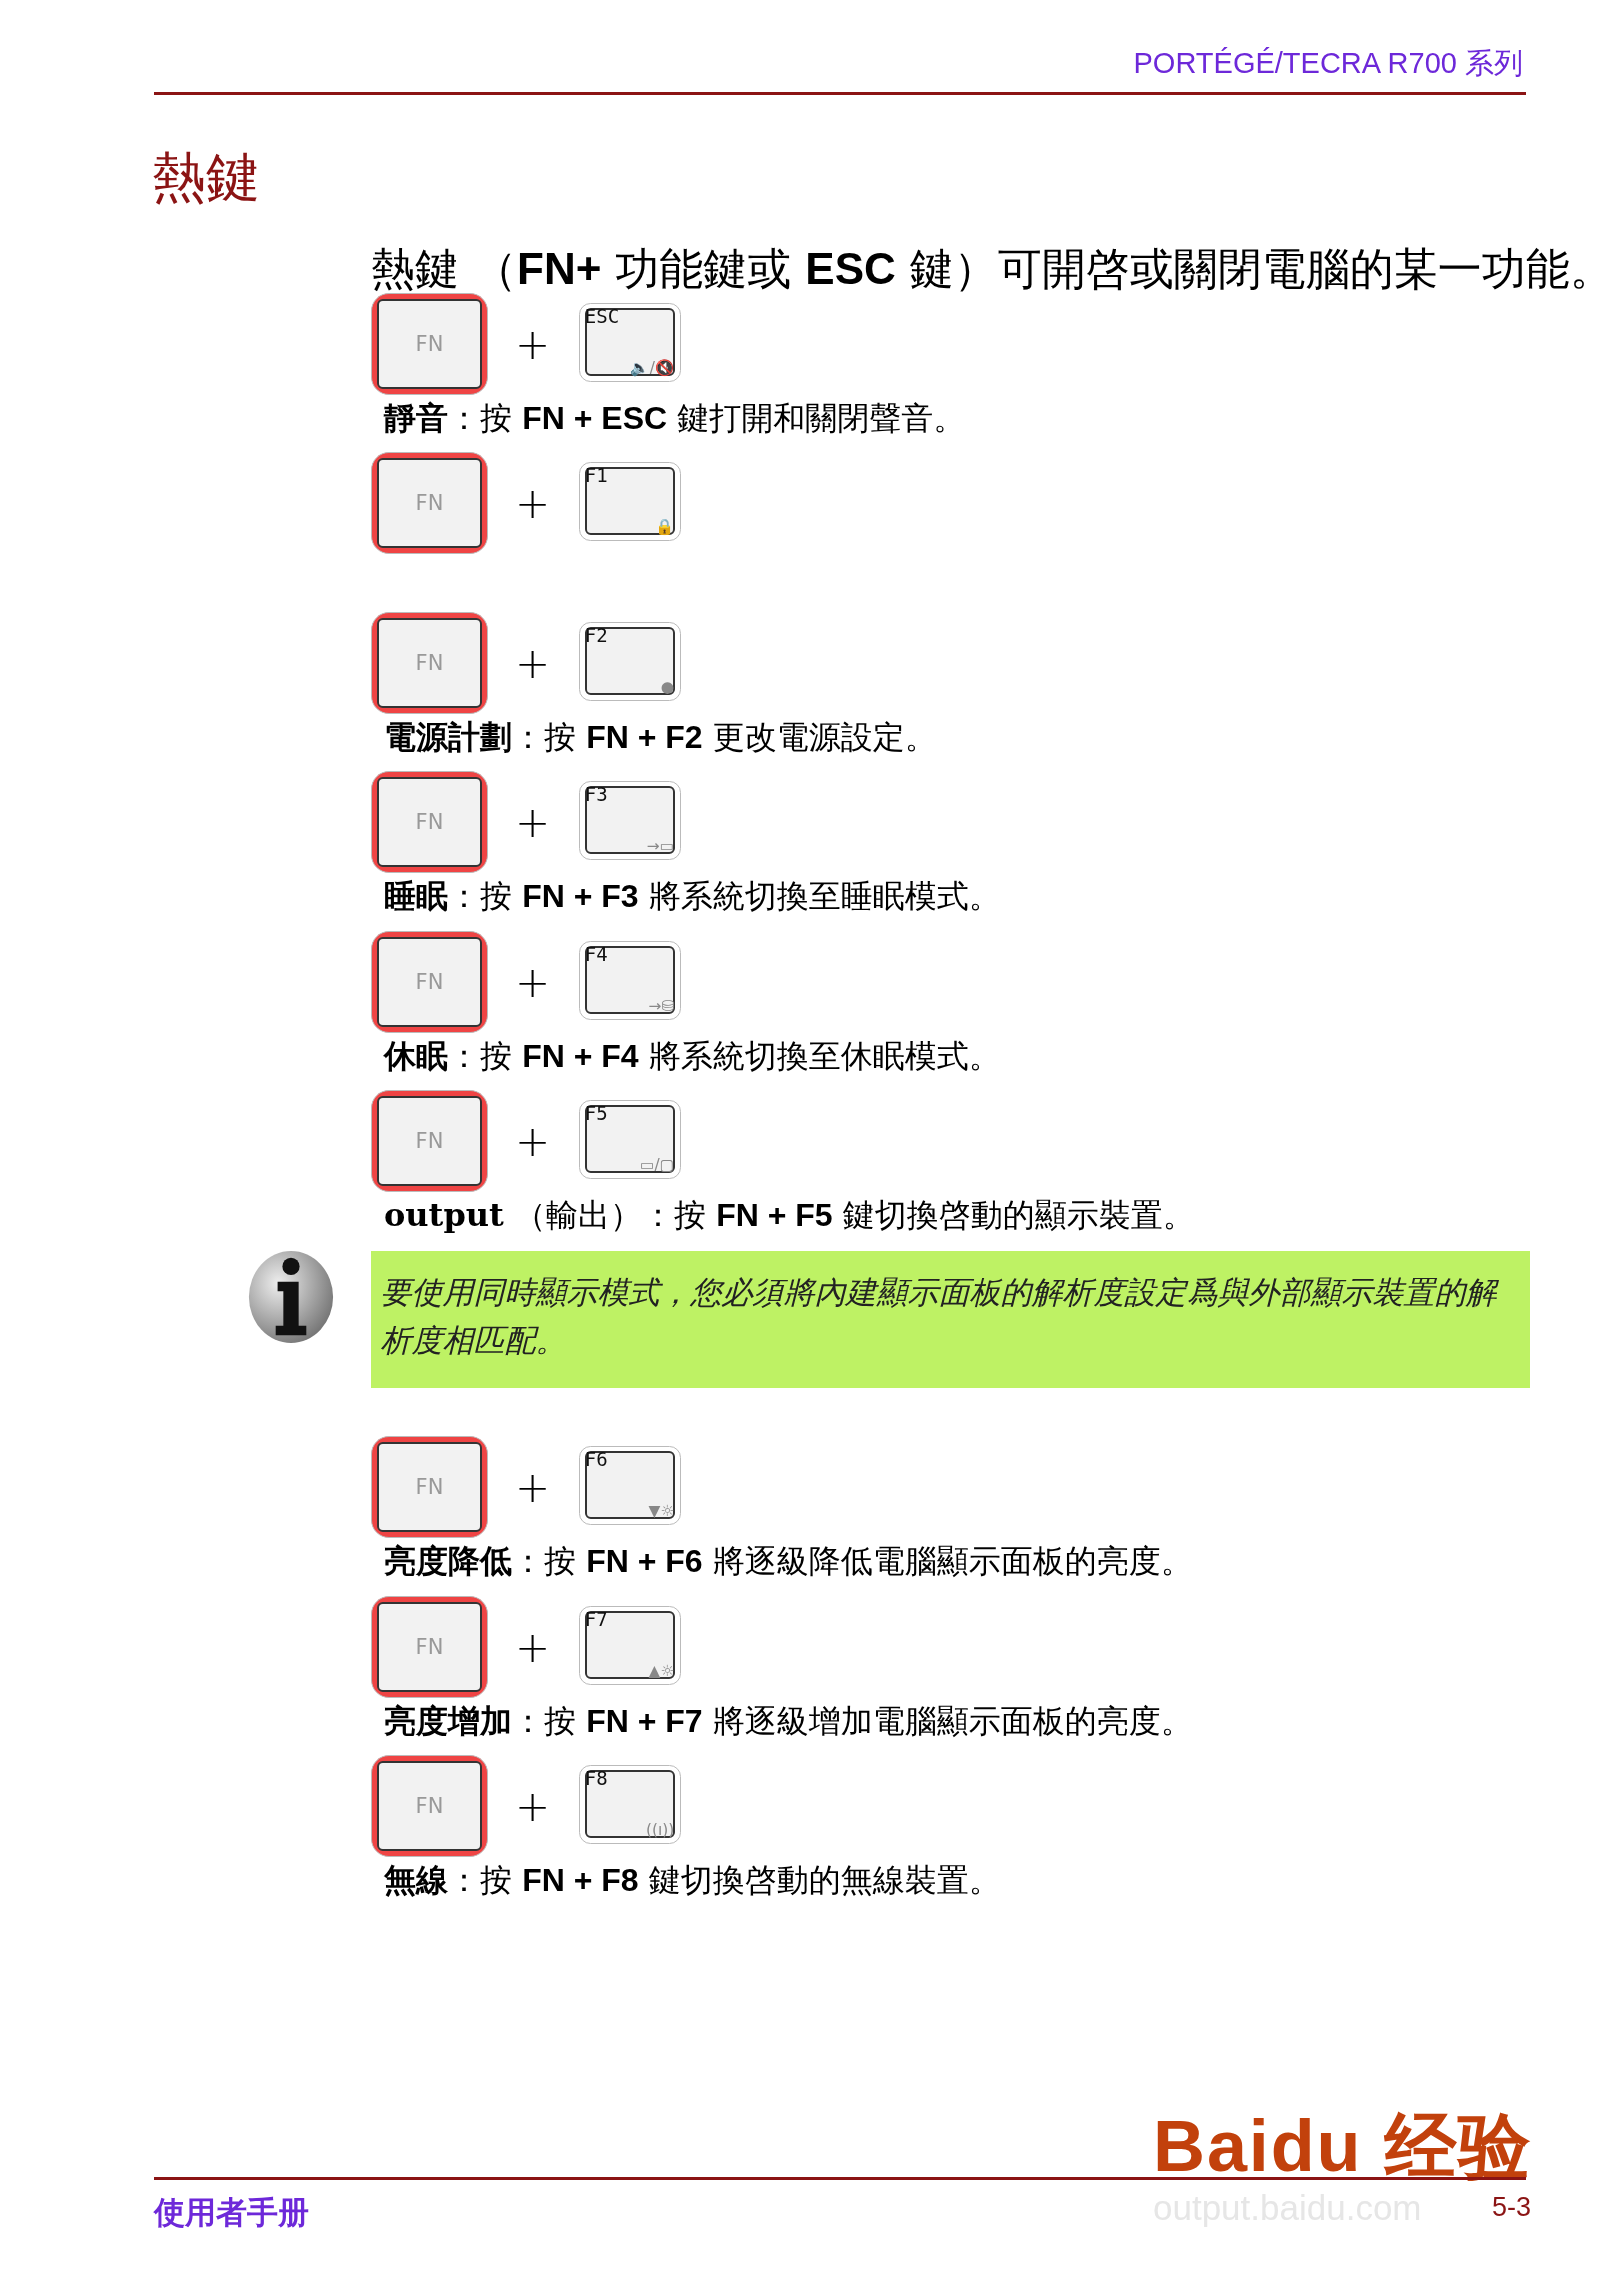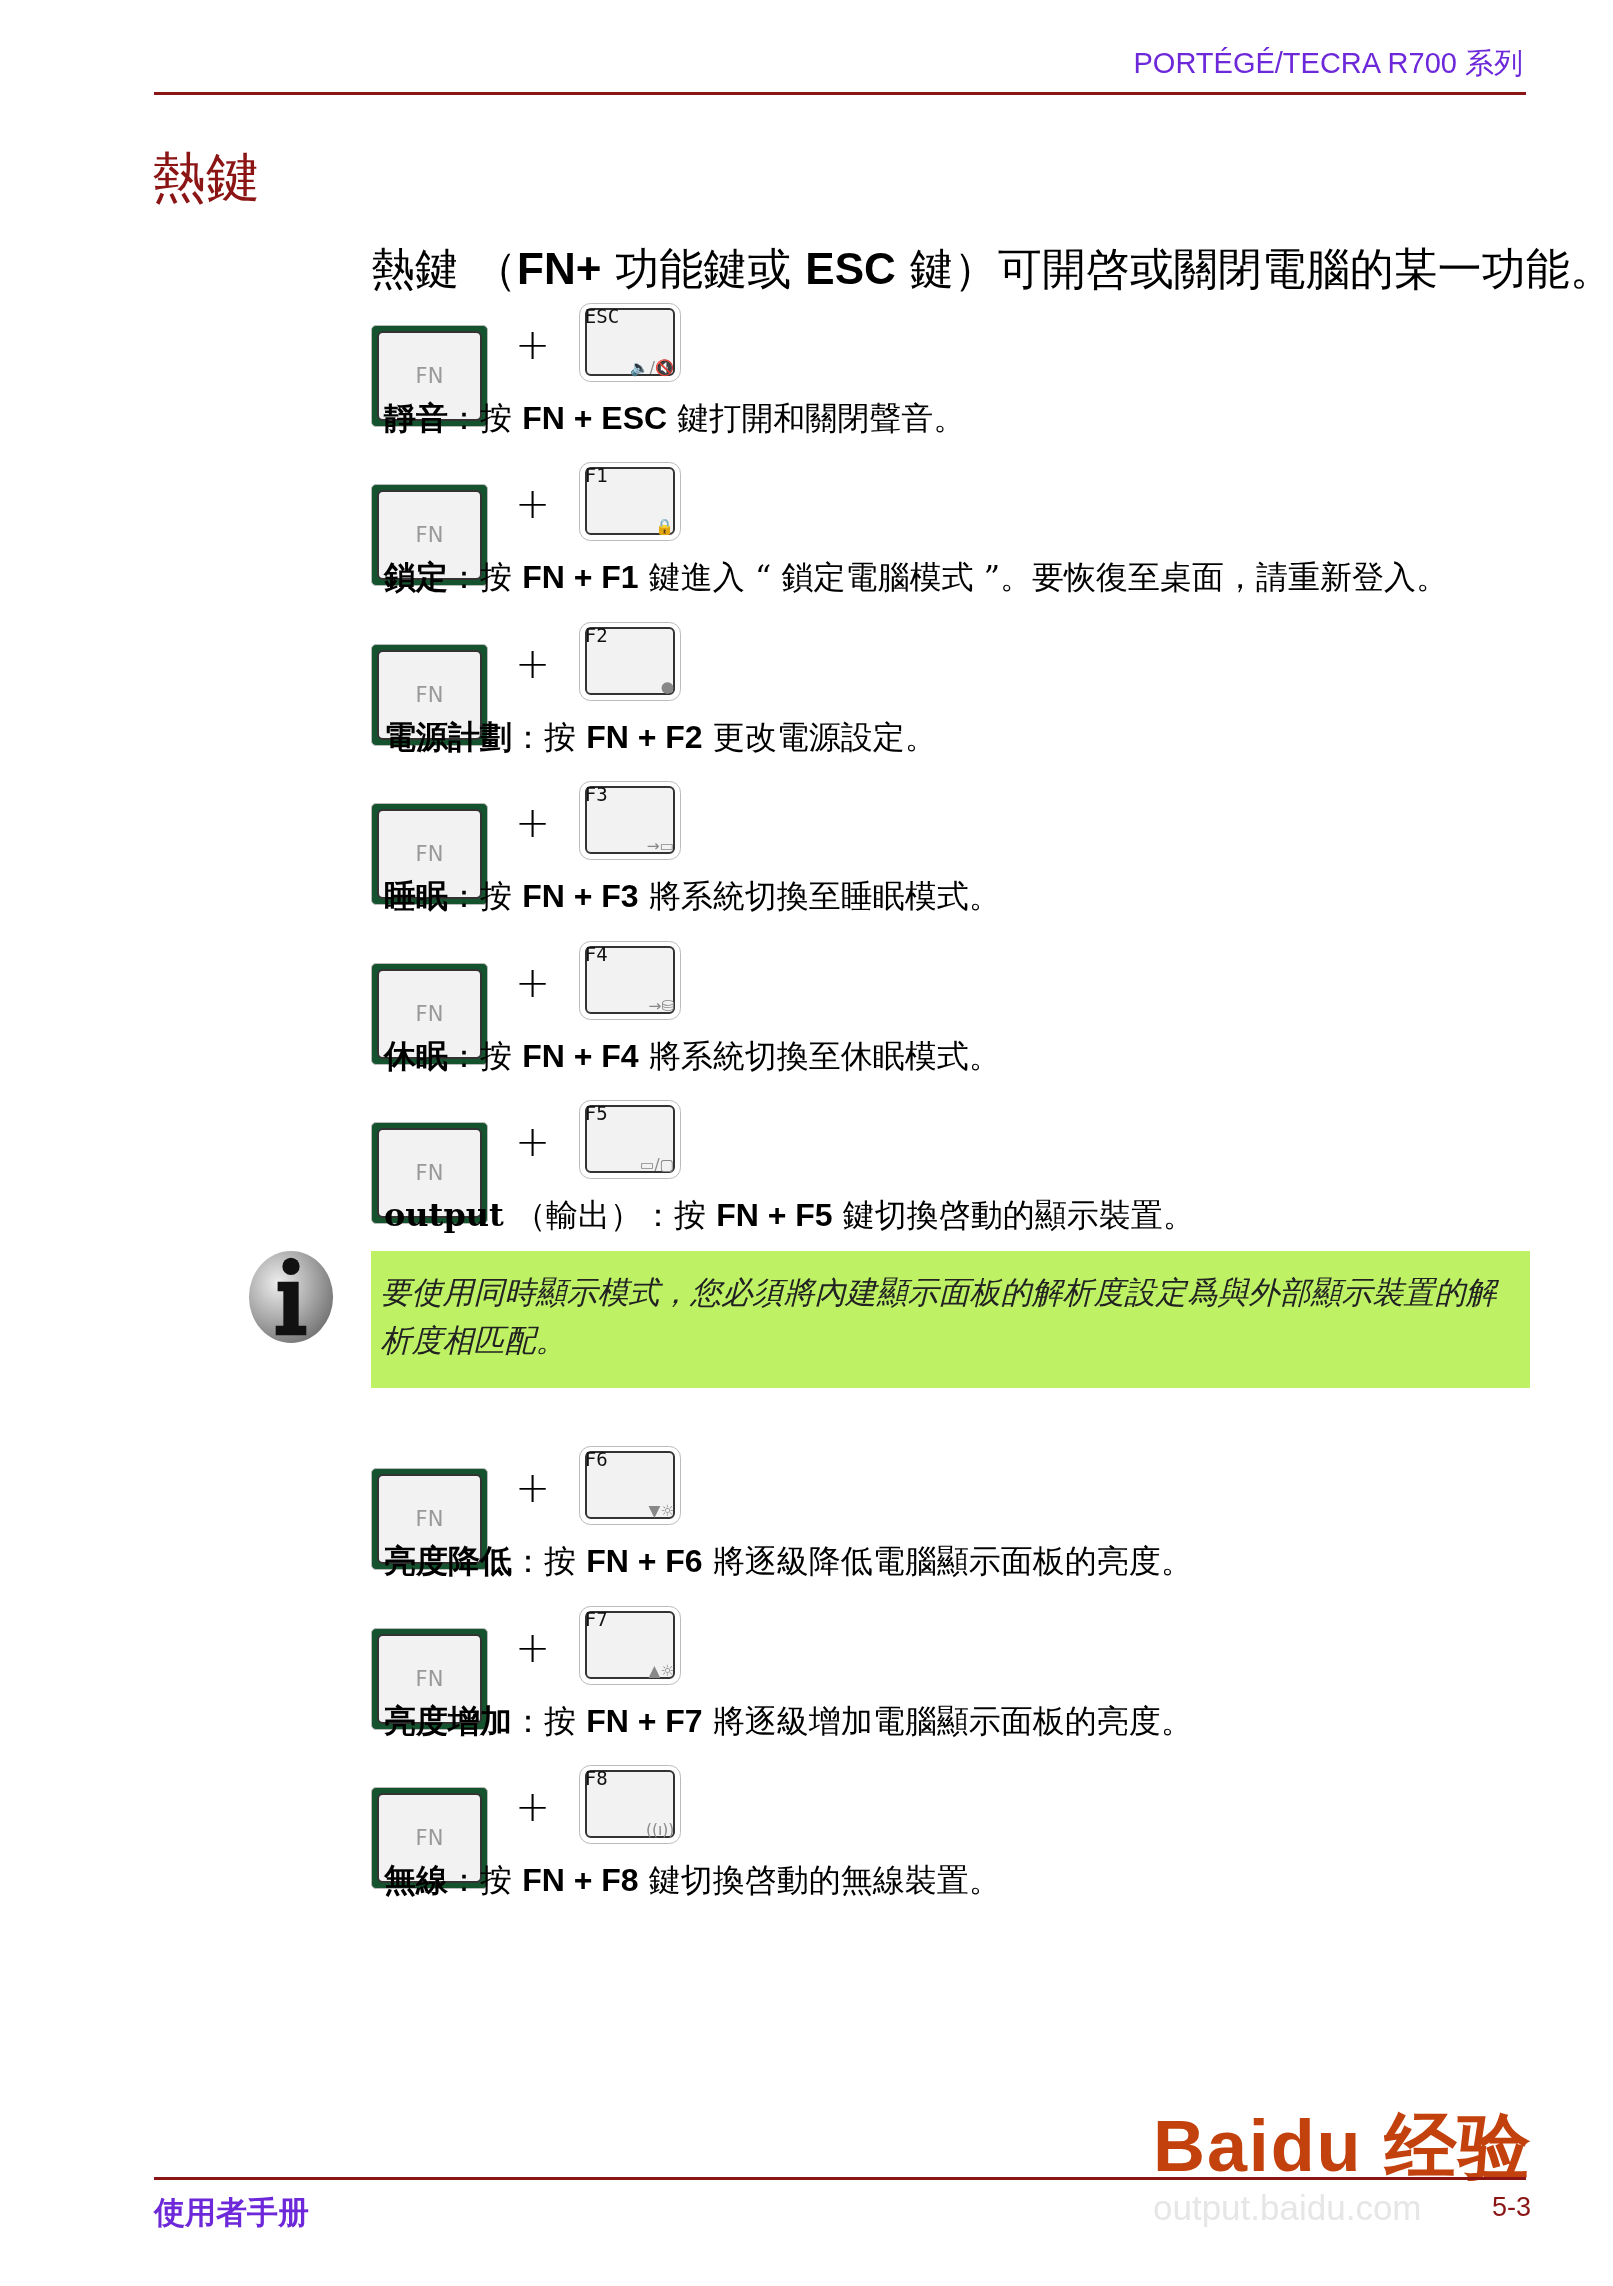--- a/index.html
+++ b/index.html
@@ -4,21 +4,21 @@
 <style>
   html,body{margin:0;padding:0;background:#fff;}
   body{width:1614px;height:2286px;position:relative;overflow:hidden;font-family:"DejaVu Sans","Liberation Sans",sans-serif;color:#000;}
   .hdr-title{position:absolute;right:91px;top:44px;font-family:"Liberation Sans","DejaVu Sans",sans-serif;font-size:29px;color:#6d28d9;}
   .hr{position:absolute;left:154px;width:1372px;height:2.9px;background:#8b1414;}
   .page-title{position:absolute;left:152px;top:142px;font-size:54px;color:#8b1414;font-family:"DejaVu Serif",serif;}
   .intro{position:absolute;left:371px;top:240px;font-size:44px;font-family:"DejaVu Serif",serif;}
   .b{font-weight:bold;font-family:"Liberation Sans","DejaVu Sans",sans-serif;}
   .row{position:absolute;left:371px;width:1162px;height:154px;}
   .keypair{position:absolute;left:0;top:0;height:102px;width:317px;}
-  .fnkey{position:absolute;left:0;top:0;width:115px;height:100px;border:1.9px solid #bbb;border-radius:5px;background:#14532d;margin-top:32px;}
+  .fnkey{position:absolute;left:0;top:0;width:115px;height:100px;border:1.9px solid #bbb;border-radius:18px;background:#ef4444;}
   .fnkey .inner{position:absolute;left:4.8px;top:4.8px;right:4.8px;bottom:4.8px;border:2.9px solid #333;border-radius:5.8px;background:#f2f2f2;display:flex;align-items:center;justify-content:center;font-family:"DejaVu Sans",sans-serif;font-size:21px;color:#999;}
   .plus{position:absolute;left:144px;top:27px;font-size:42px;font-weight:300;font-family:"DejaVu Sans",sans-serif;}
   .fkey{position:absolute;left:208px;top:9.6px;width:100px;height:77px;border:1.9px solid #bbb;border-radius:11.5px;background:#fff;}
   .fkey .inner{position:absolute;left:4.8px;top:4.8px;right:4.8px;bottom:4.8px;border:2.9px solid #333;border-radius:5.8px;background:#f2f2f2;}
   .fkey .lbl{position:absolute;left:4.8px;top:1.9px;font-family:"DejaVu Sans Mono",monospace;font-size:19px;color:#111;}
   .fkey .ico{position:absolute;right:5.8px;bottom:3.8px;font-size:15.4px;color:#888;}
   .desc{position:absolute;left:13px;top:104px;font-size:32px;font-family:"DejaVu Serif",serif;white-space:nowrap;}
   .desc .term{font-weight:bold;font-family:"DejaVu Serif",serif;}
   .note{position:absolute;left:371px;top:1251px;width:1159px;height:137px;background:#bef264;}
   .note-text{position:absolute;left:9.6px;top:17.3px;right:9.6px;font-size:31px;font-style:italic;line-height:48px;font-family:"DejaVu Serif",serif;color:#222;}
@@ -62,23 +62,20 @@
       <div class="fnkey">
           <div class="inner">FN</div>
         </div>
       <div class="plus">+</div>
       <div class="fkey">
           <div class="inner"></div>
         <span class="lbl">F1</span>
         <span class="ico">🔒</span>
       </div>
     </div>
-    <div class="desc">
-      <span class="term">鎖定</span><span>：按 </span><span class="b">FN + F1</span><span> 鍵進入 “ 鎖定電腦模式 ”。要恢復至桌面，請重新登入。</span>
-    </div>
     </div>
     <div class="row" style="top: 612px;">
       <div class="keypair">
       <div class="fnkey">
           <div class="inner">FN</div>
         </div>
       <div class="plus">+</div>
       <div class="fkey">
           <div class="inner"></div>
         <span class="lbl">F2</span>

